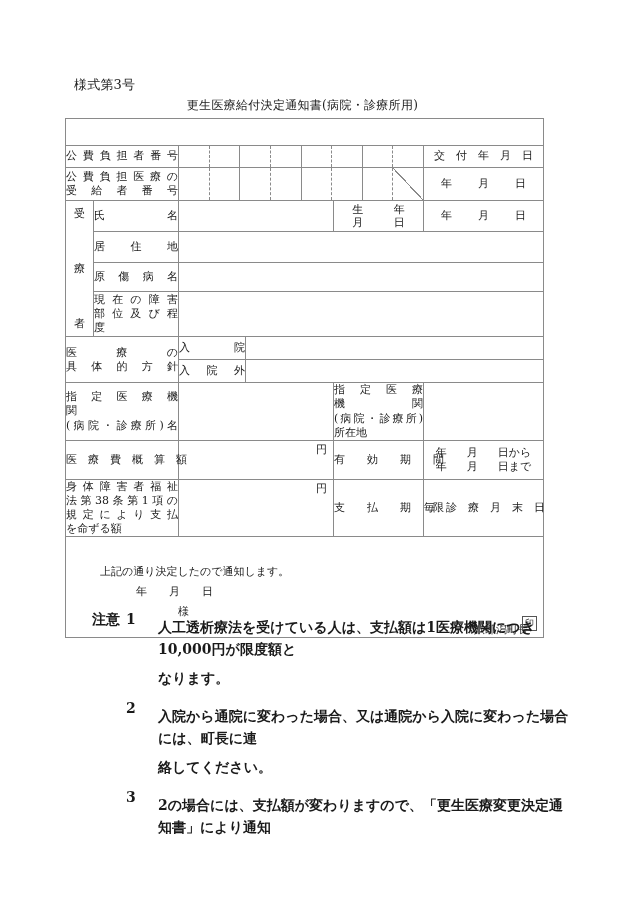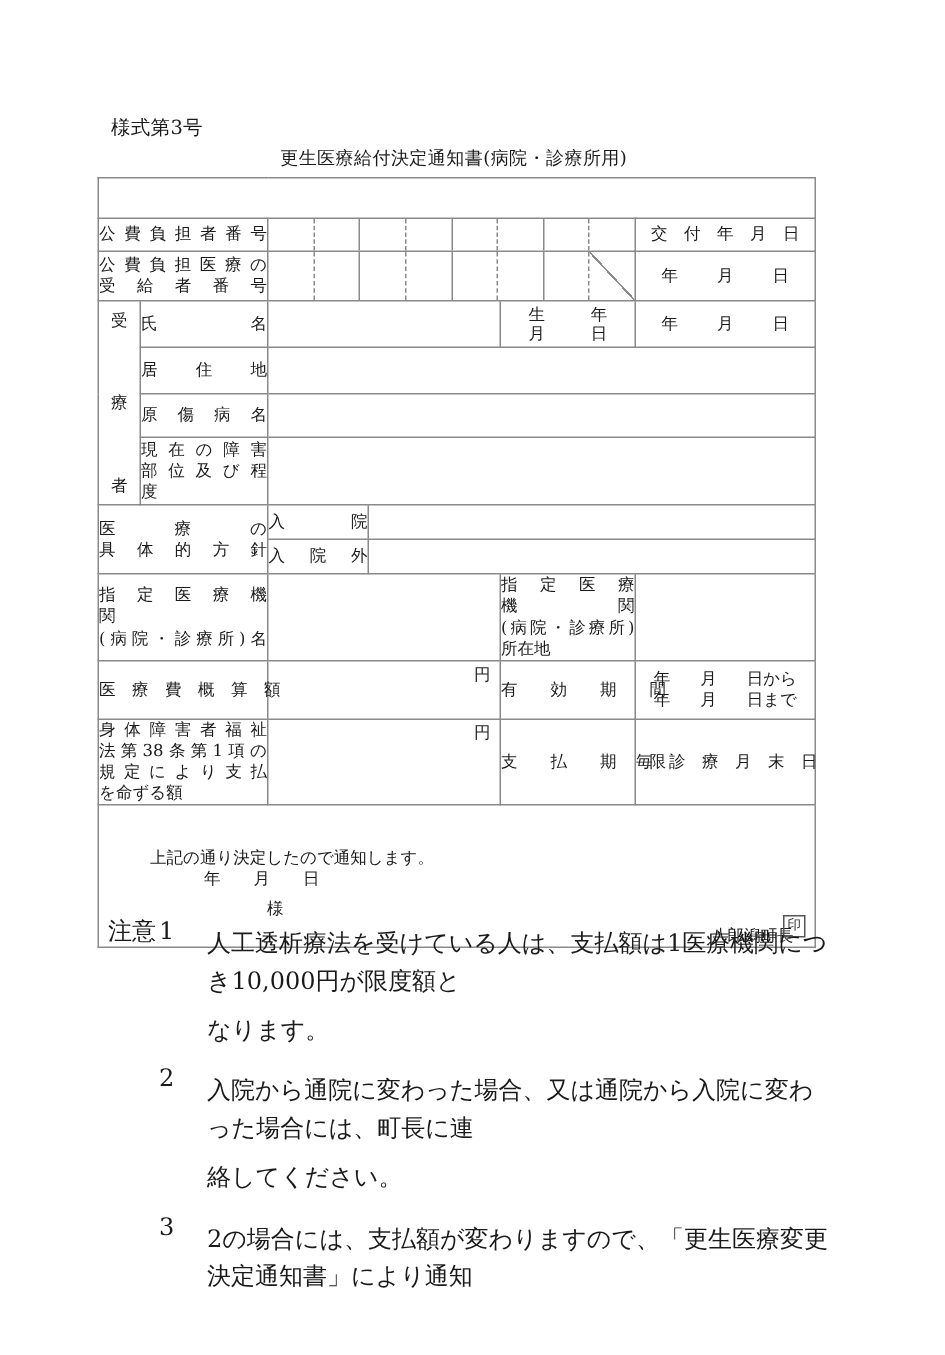--- a/index.html
+++ b/index.html
@@ -143,21 +143,21 @@
   }
   .yen-cell .yen {
     position: absolute;
     top: 2px;
     right: 6px;
   }
 
   
   .notice-cell { padding: 6px 0 8px 0; position: relative; }
   .notice-cell .l1 { padding-left: 34px; margin-top: 28px; }
-  .notice-cell .l2 { padding-left: 70px; }
+  .notice-cell .l2 { padding-left: 70px; margin-top: 6px; }
   .notice-cell .l2 .g { display: inline-block; width: 22px; }
   .notice-cell .l3 { padding-left: 112px; margin-top: 6px; }
   .notice-cell .l4 {
     margin-top: 4px;
     padding-right: 14px;
     text-align: right;
     position: relative;
   }
   .seal {
     position: absolute;
@@ -168,25 +168,26 @@
     border: 1px solid #555;
     font-size: 9px;
     line-height: 12px;
     text-align: center;
     color: #333;
   }
 
   
   .notes {
     position: absolute;
-    left: 72px;
+    left: 92px;
     top: 609px;
     width: 490px;
-    font-size: 16px;
+    font-size: 14px;
     line-height: 1.55;
+    font-weight: bold;
   }
   .note-row { display: flex; align-items: flex-start; }
   .note-head {
     width: 34px;
     flex: 0 0 34px;
     white-space: nowrap;
   }
   .note-num {
     width: 24px;
     flex: 0 0 24px;

